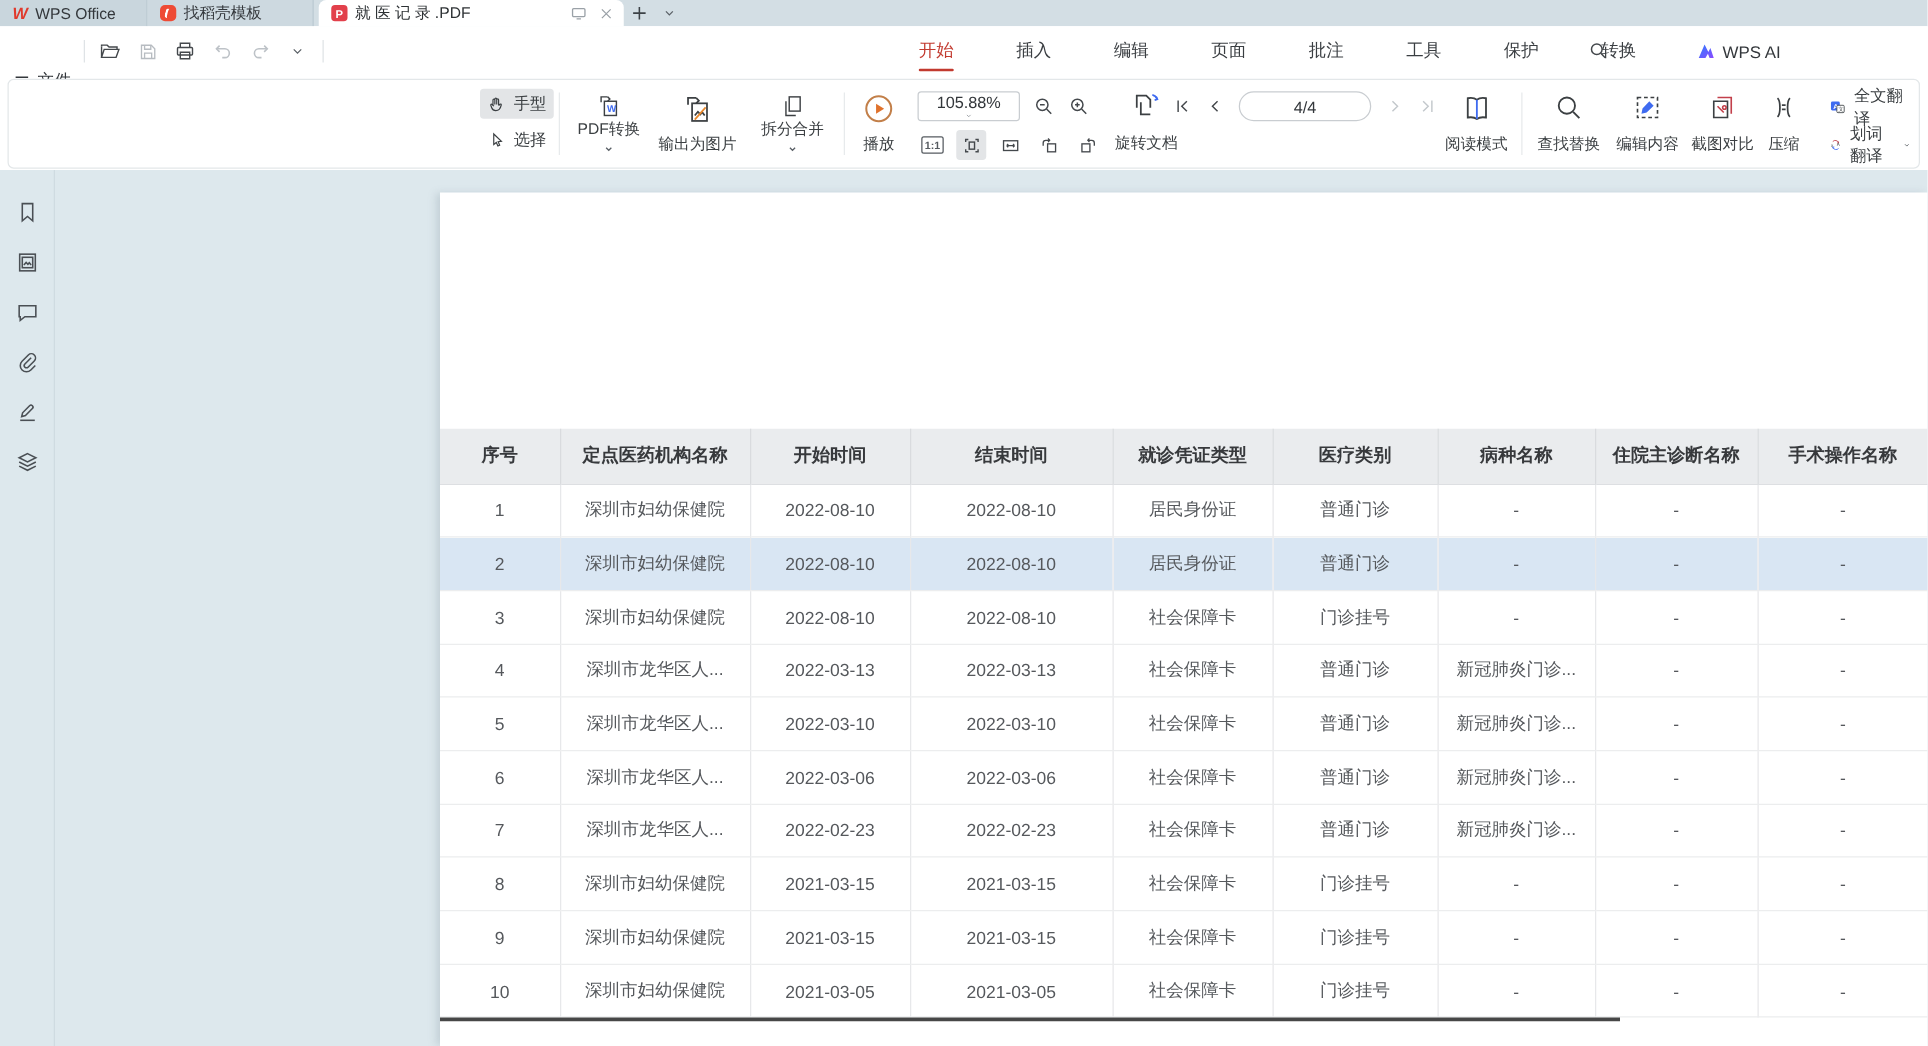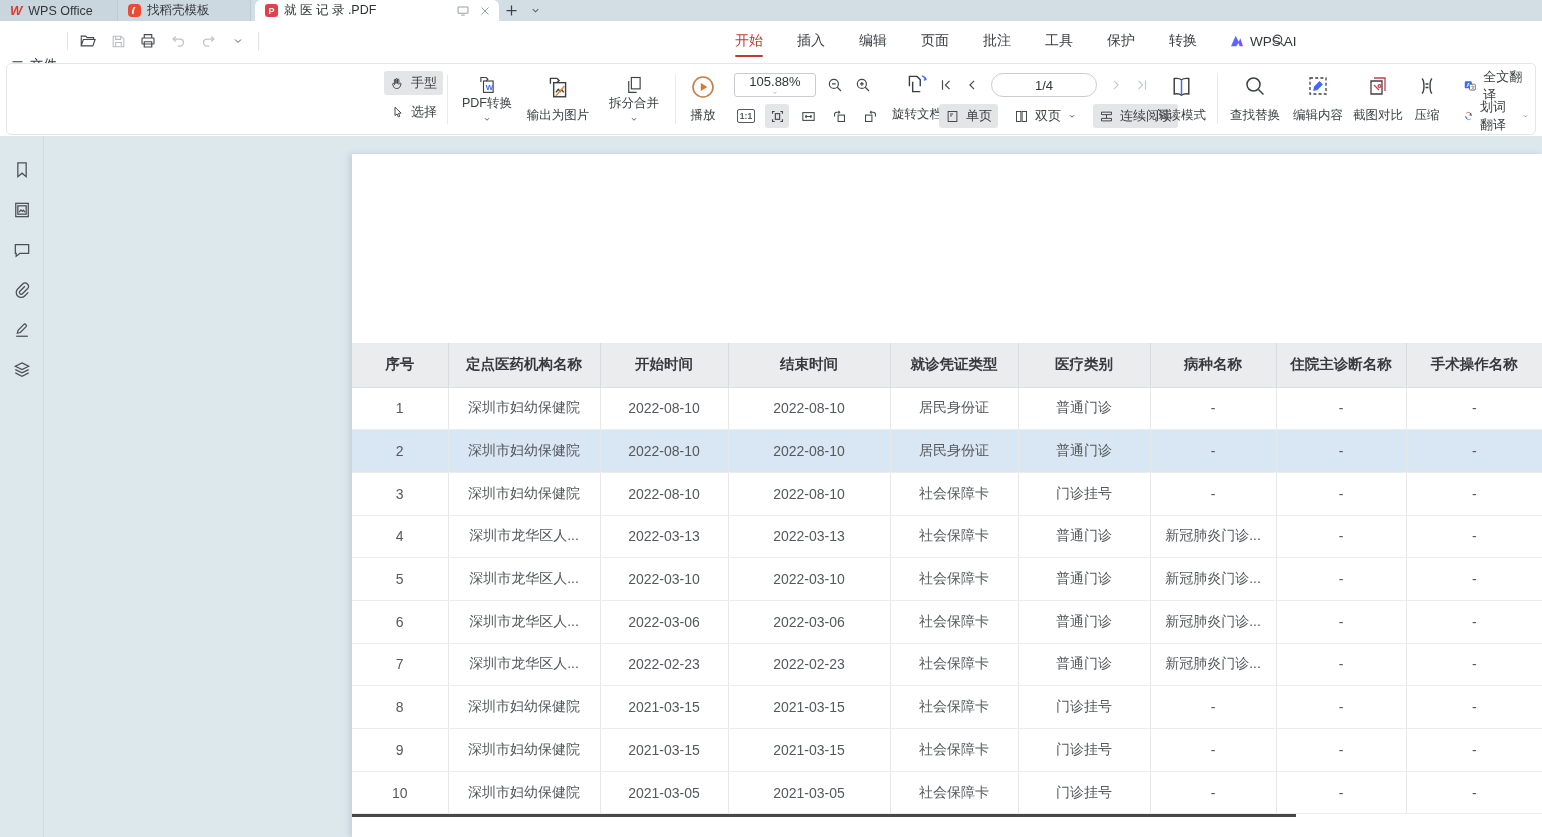--- a/index.html
+++ b/index.html
@@ -25,21 +25,21 @@
   .doc-title { flex:1; white-space:nowrap; overflow:hidden; font-size:12.5px; color:#2e3235; }
   .tabic { width:16px; height:16px; display:flex; align-items:center; justify-content:center; }
   .tabplus, .tabchev { display:flex; align-items:center; justify-content:center; width:24px; height:21px; }
 
   
   .menubar { position:absolute; left:0; top:21px; width:1542px; height:40px; background:#fff; }
   .mb-left { position:absolute; left:10px; top:0; height:40px; display:flex; align-items:center; gap:10px; }
   .file-btn { display:flex; align-items:center; gap:5px; font-size:13.5px; color:#33373b;margin-top:48px; }
   .mb-div { width:1px; height:18px; background:#dfe3e6; }
   .mb-ic { width:20px; height:20px; display:flex; align-items:center; justify-content:center; }
-  .menus { position:absolute; left:733px; top:0; height:40px; display:flex; align-items:center; gap:30px; }
+  .menus { position:absolute; left:733px; top:0; height:40px; display:flex; align-items:center; gap:46px; }
   .menu-item { font-size:14px; color:#3a3e42; position:relative; padding:9px 2px; }
   .menu-item.active { color:#c23a2f; }
   .menu-item.active::after { content:""; position:absolute; left:2px; right:2px; bottom:2px;
     height:2.5px; background:#c23a2f; border-radius:1px; }
   .wpsai { display:flex; align-items:center; gap:5px; font-size:13.5px; color:#33373b; }
   .mb-search { position:absolute; left:1270px; top:11px; width:18px; height:18px; }
 
   
   .toolbar { position:absolute; left:6px; top:63px; width:1530px; height:72px; background:#fff;
     border:1px solid #e3e7e9; border-radius:5px;padding-left:36px; }
@@ -331,57 +331,32 @@
         <svg width="14" height="14" viewBox="0 0 24 24" fill="none" stroke="#44484c" stroke-width="2">
             <path d="M6 4v16M18 5l-7 7 7 7"></path>
           </svg>
       </span>
       <span>
         <svg width="14" height="14" viewBox="0 0 24 24" fill="none" stroke="#44484c" stroke-width="2">
             <path d="M15.5 5l-7 7 7 7"></path>
           </svg>
       </span>
       <div class="smallbox" style="width:106px; justify-content:center; border-radius:12px;">
-        <span>1/4</span>
+        <span>4/4</span>
       </div>
       <span>
         <svg width="14" height="14" viewBox="0 0 24 24" fill="none" stroke="#c3c8cc" stroke-width="2">
             <path d="m8.5 5 7 7-7 7"></path>
           </svg>
       </span>
       <span>
         <svg width="14" height="14" viewBox="0 0 24 24" fill="none" stroke="#c3c8cc" stroke-width="2">
             <path d="M18 4v16M6 5l7 7-7 7"></path>
           </svg>
       </span>
-    </div>
-    <div style="display:flex; align-items:center; gap:10px; margin-top:7px;">
-      <div class="toolrow sel">
-        <svg width="15" height="15" viewBox="0 0 24 24" fill="none" stroke="#3c4043" stroke-width="1.5">
-            <rect x="5" y="4" width="14" height="16"></rect>
-            <path d="M8 8h5M8 11h3"></path>
-          </svg>
-        <span>单页</span>
-      </div>
-      <div class="toolrow">
-        <svg width="15" height="15" viewBox="0 0 24 24" fill="none" stroke="#3c4043" stroke-width="1.5">
-            <rect x="4" y="4" width="7" height="16"></rect>
-            <rect x="13" y="4" width="7" height="16"></rect>
-          </svg>
-        <span>双页</span>
-        <svg class="chev" viewBox="0 0 24 24" fill="none" stroke="#5a6066" stroke-width="2.4">
-            <path d="m7 10 5 5 5-5"></path>
-          </svg>
-      </div>
-      <div class="toolrow sel">
-        <svg width="15" height="15" viewBox="0 0 24 24" fill="none" stroke="#3c4043" stroke-width="1.5">
-            <path d="M4 5h16v4H4zM4 15h16v4H4zM12 9v6"></path>
-          </svg>
-        <span>连续阅读</span>
-      </div>
     </div>
   </div>
 
   <div class="bigbtn" style="left:1144px; width:60px;font-family:Liberation Serif, serif;">
     <svg width="25" height="25" viewBox="0 0 24 24" fill="none" stroke="#3c4043" stroke-width="1.4">
       <path d="M12 5.5C10 4 7.5 4 5 4.4v14.8c2.5-.4 5-.4 7 1.1 2-1.5 4.5-1.5 7-1.1V4.4C16.5 4 14 4 12 5.5z"></path>
       <path d="M12 5.5v14.8" stroke="#3f6bf0"></path>
     </svg>
     <span class="lbl">
         <span>阅读模式</span>

